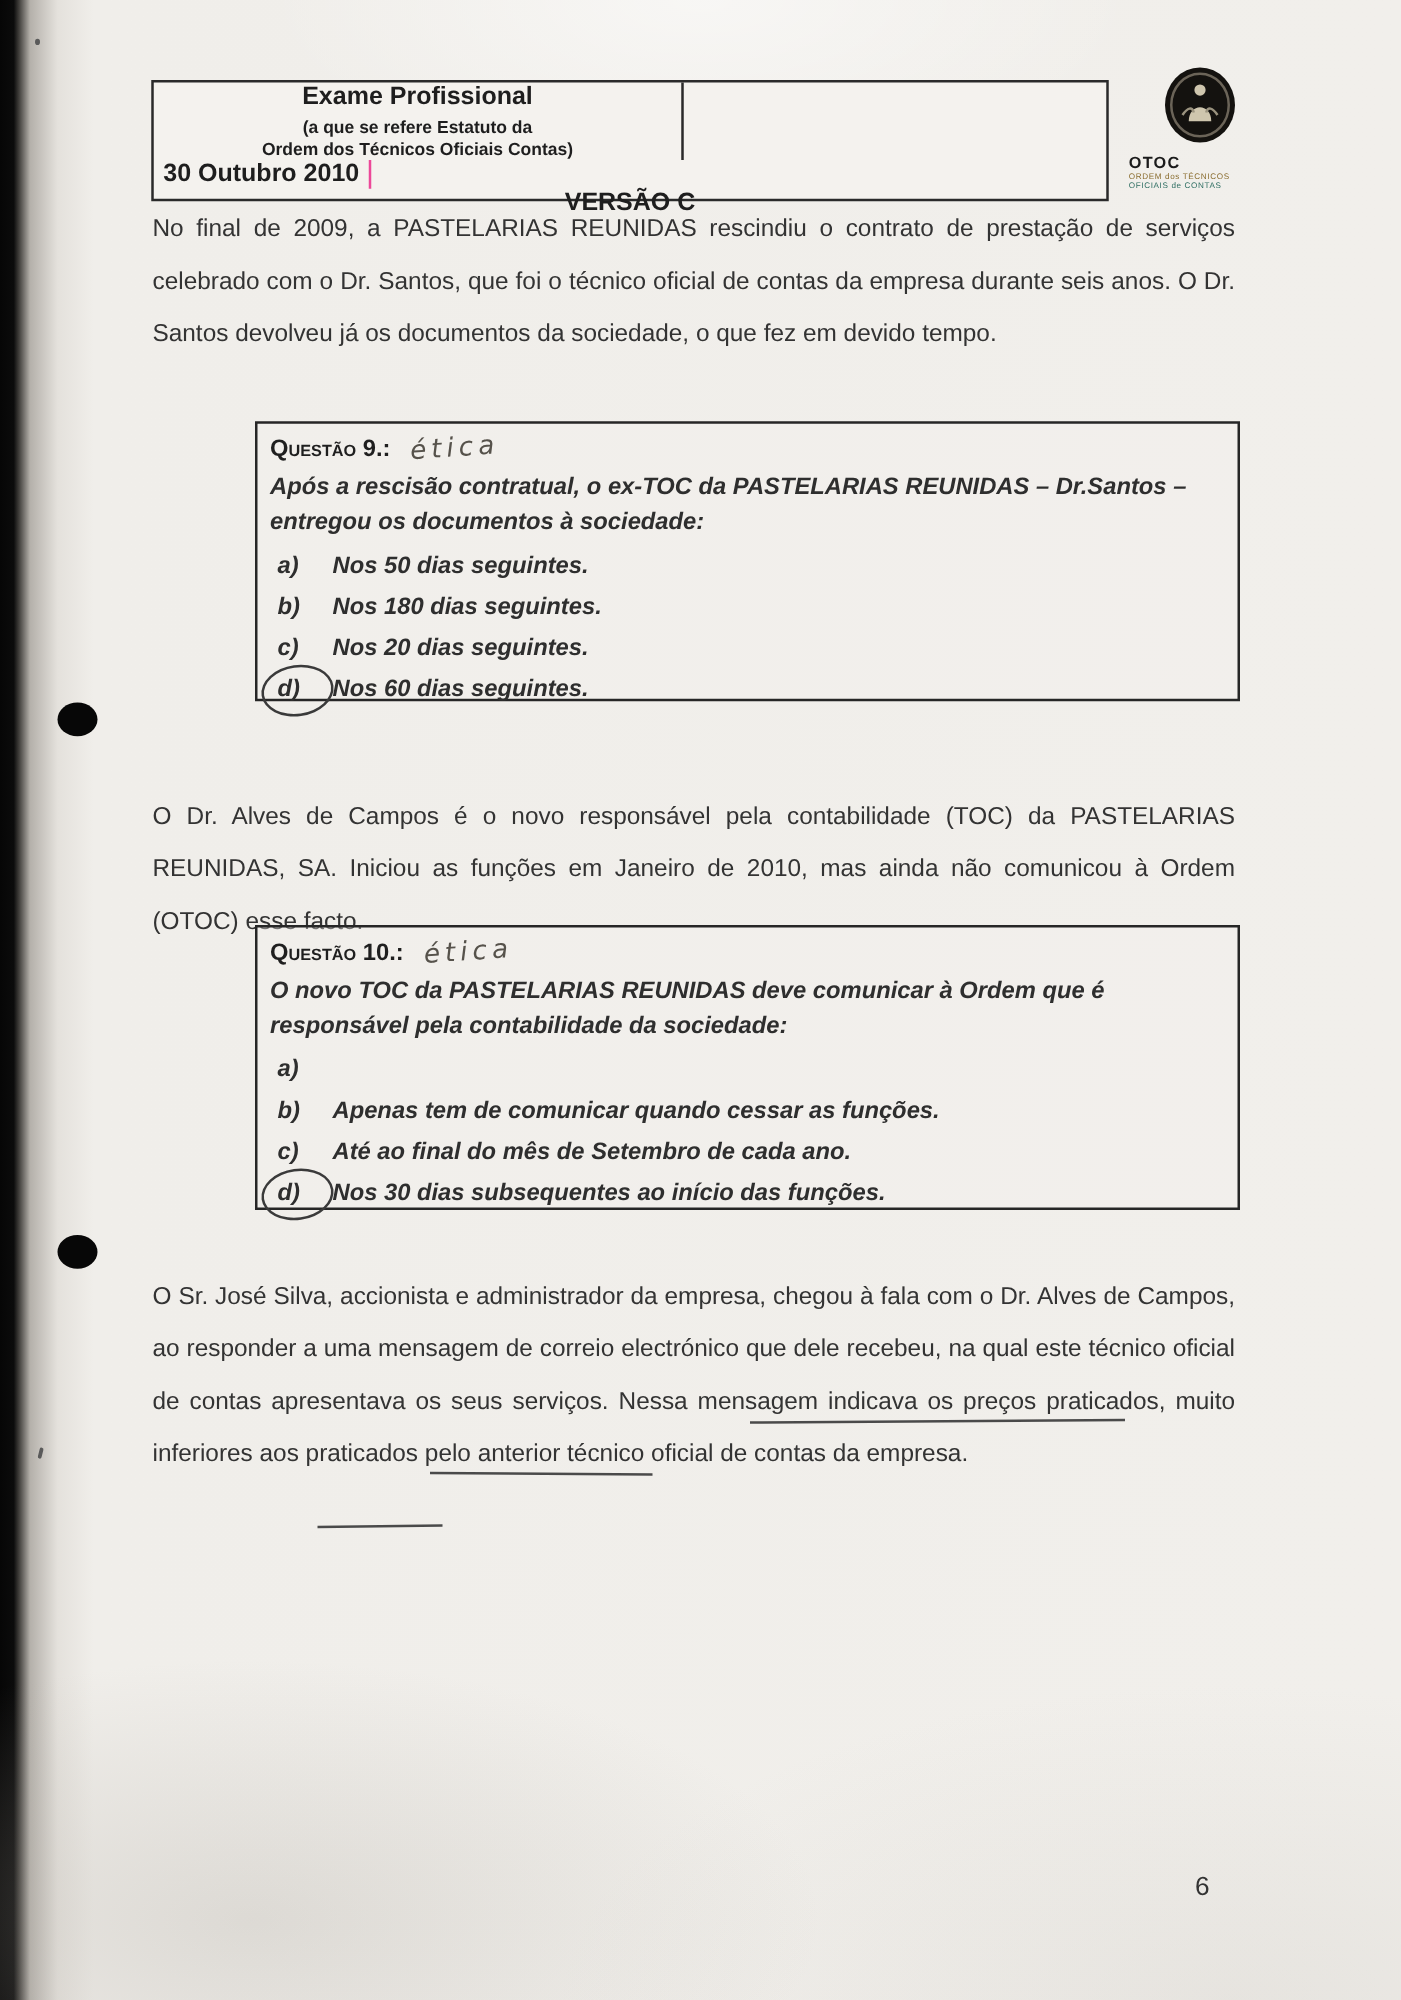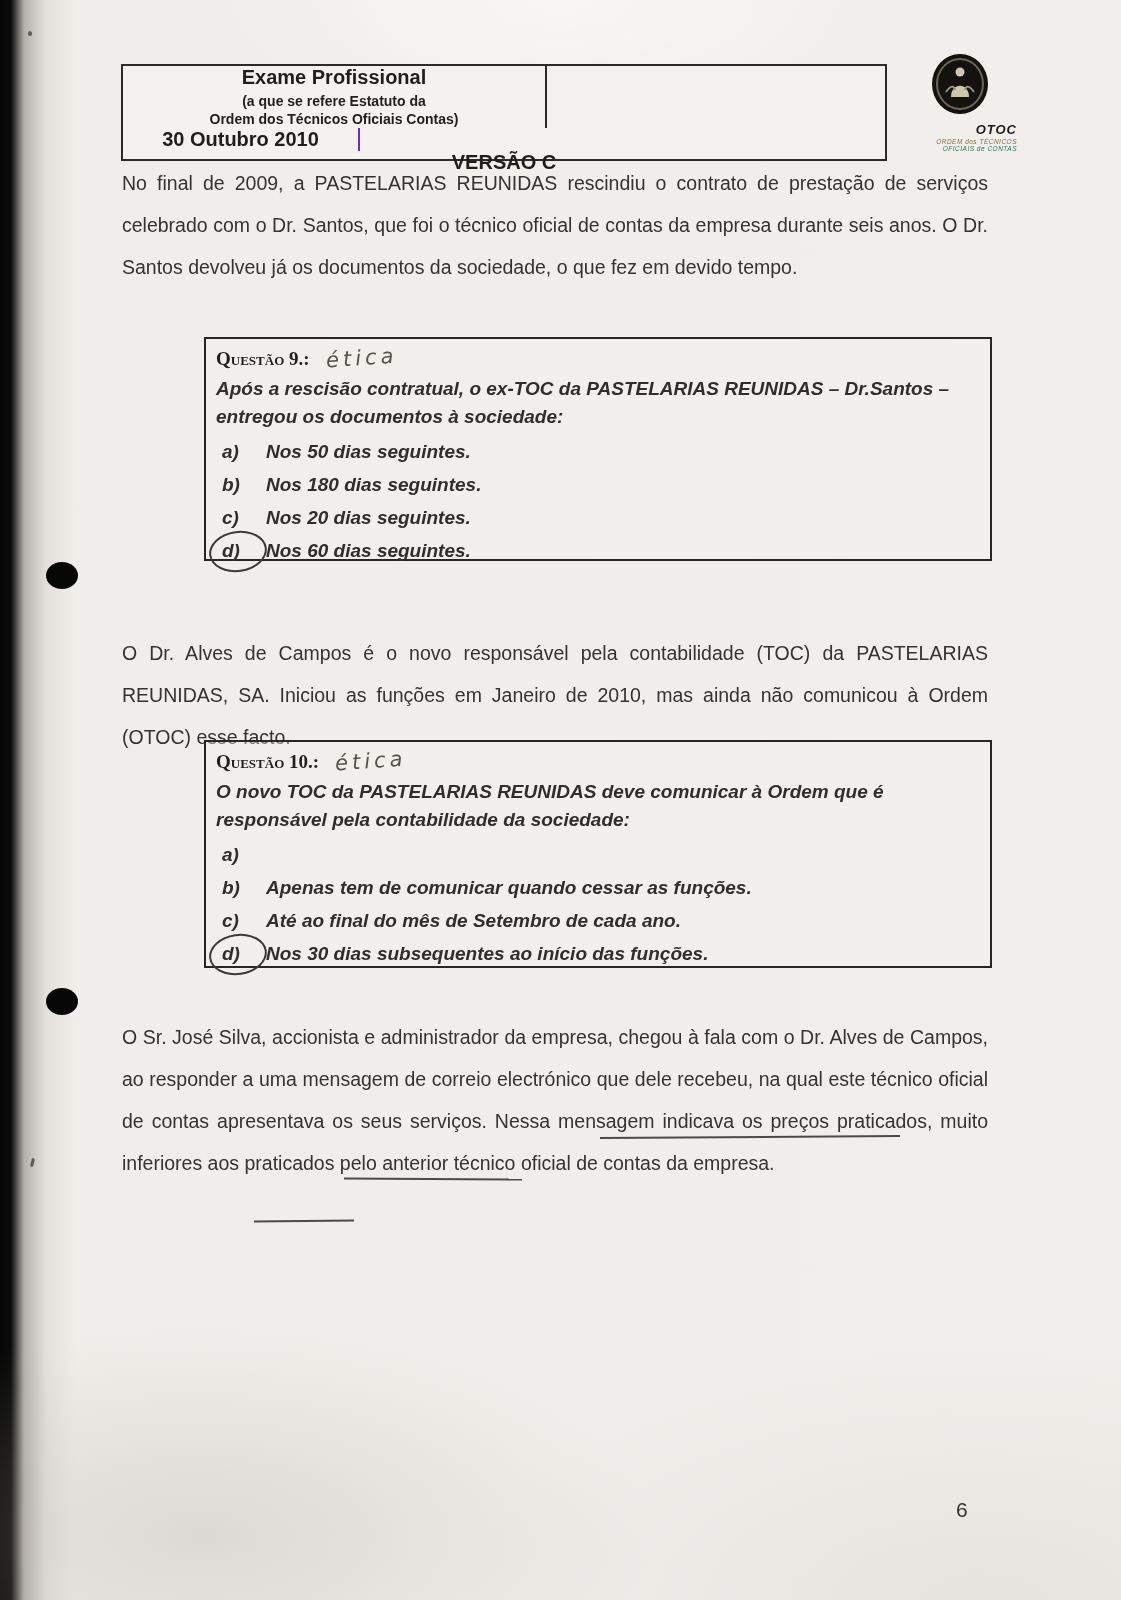--- a/index.html
+++ b/index.html
@@ -14,26 +14,26 @@
   }
   
   .header-box {
     position:absolute; left:121px; top:64px; width:766px; height:97px;
     display:flex; border:2px solid #2a2a2a; background:#f4f2ee; box-sizing:border-box;
     color:#1e1e1e;
     flex-direction:column;
   }
   .hcell { display:flex; flex-direction:column; justify-content:center; align-items:center; box-sizing:border-box; }
   .hcell-title { width:424px; border-right:2px solid #2a2a2a; }
-  .hcell-date  { width:237px; border-right:2px solid #6d28d9; font-size:20px; font-weight:bold; }
+  .hcell-date  { width:174px; border-right:2px solid #ec4899; font-size:20px; font-weight:bold; }
   .hcell-version { flex:1; font-size:20px; font-weight:bold; }
   .h-title { font-size:20px; font-weight:bold; margin-bottom:3px; }
   .h-sub { font-size:14px; font-weight:bold; line-height:18px; }
   
-  .logo-block { position:absolute; left:903px; top:52px; width:114px; text-align:right; color:#1b1b1b;font-style:italic; }
+  .logo-block { position:absolute; left:903px; top:52px; width:114px; text-align:left; color:#1b1b1b; }
   .logo-emblem { display:block; margin:0 auto; }
   .logo-acronym { font-size:13px; font-weight:bold; letter-spacing:1px; margin-top:2px; }
   .logo-caption1 { font-size:6.5px; color:#8a6d2f; letter-spacing:0.5px; margin-top:1px; }
   .logo-caption2 { font-size:6.5px; color:#2e6e62; letter-spacing:0.5px; }
   
   .para {
     position:absolute; left:122px; width:866px; margin:0;
     font-size:19.5px; line-height:42px; color:#333; text-align:justify;
   }
   .para-1 { top:162px; }
@@ -41,21 +41,21 @@
   .para-3 { top:1016px; }
   
   .qbox {
     position:absolute; left:204px; width:788px; box-sizing:border-box;
     border:2px solid #262626; padding:7px 14px 4px 10px; color:#2e2e2e;
     background:rgba(244,242,238,0.35);
   }
   .qbox-9  { top:337px; height:224px; }
   .qbox-10 { top:740px; height:228px; }
   .qhead { display:flex; align-items:baseline; gap:16px; margin-bottom:5px; }
-  .qlabel { font-weight:bold; font-variant:small-caps; font-size:19px; color:#1f1f1f;font-family:Liberation Serif, serif; }
+  .qlabel { font-weight:bold; font-variant:small-caps; font-size:19px; color:#1f1f1f; }
   .handwriting {
     display:inline-block; font-family:"DejaVu Sans", sans-serif; font-style:italic;
     font-size:21px; color:#56524b; letter-spacing:4px; transform:rotate(-4deg);
   }
   .qprompt { font-weight:bold; font-style:italic; font-size:19px; line-height:28px; margin-bottom:9px; }
   .opts { display:flex; flex-direction:column; gap:10px; padding-left:6px; }
   .opt { position:relative; display:flex; font-weight:bold; font-style:italic; font-size:19px; line-height:23px; }
   .opt-letter { width:44px; flex-shrink:0; }
   .circle-mark {
     position:absolute; left:-13px; top:-8px; width:54px; height:37px;

